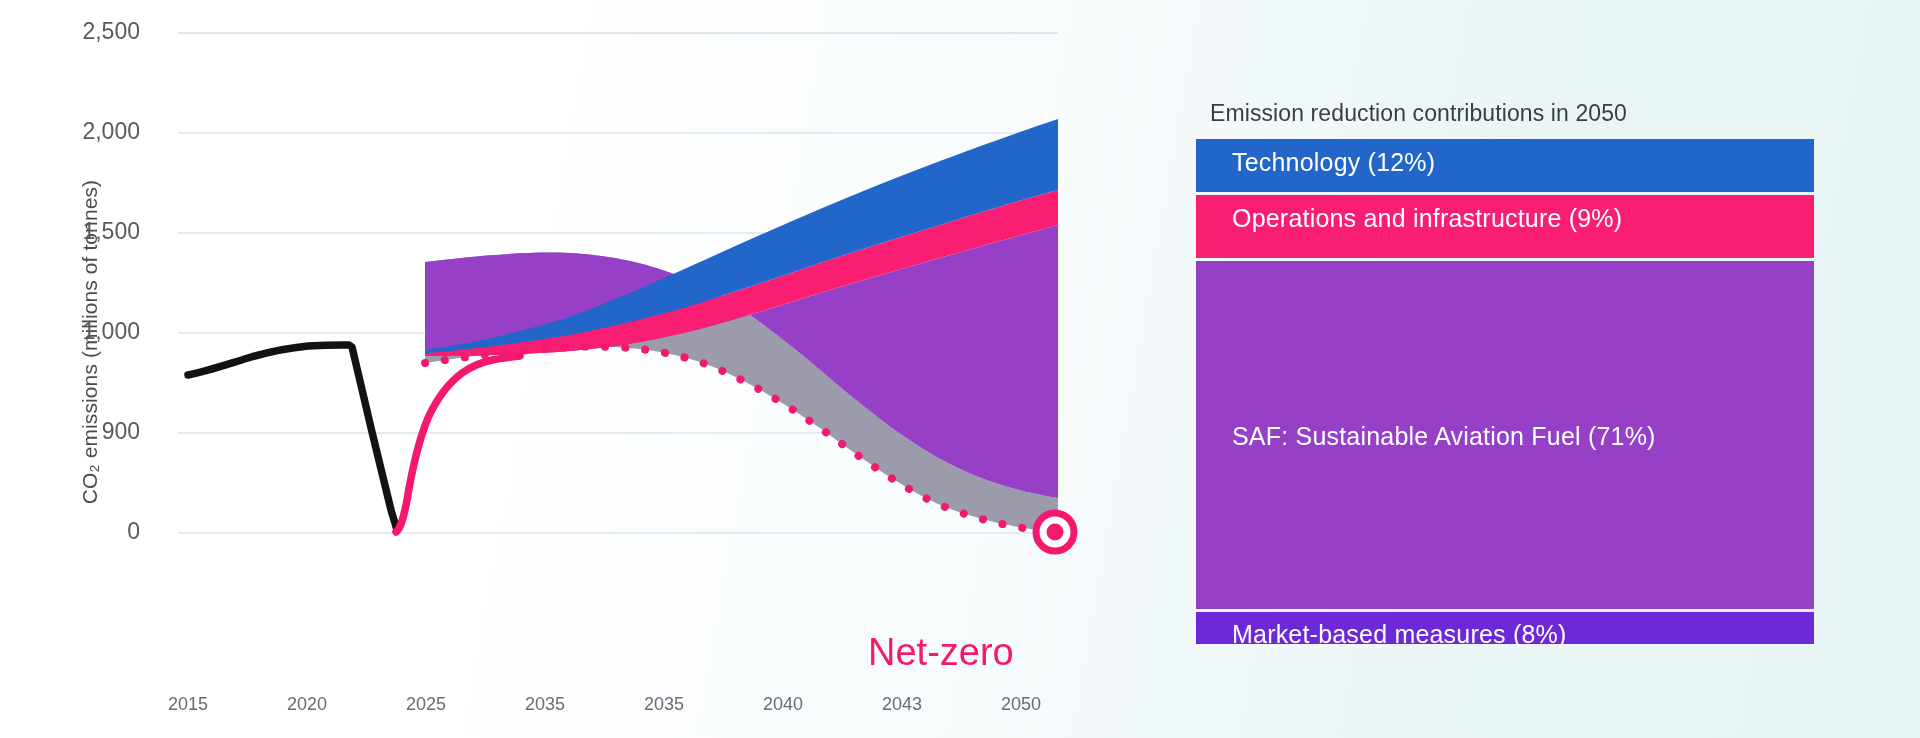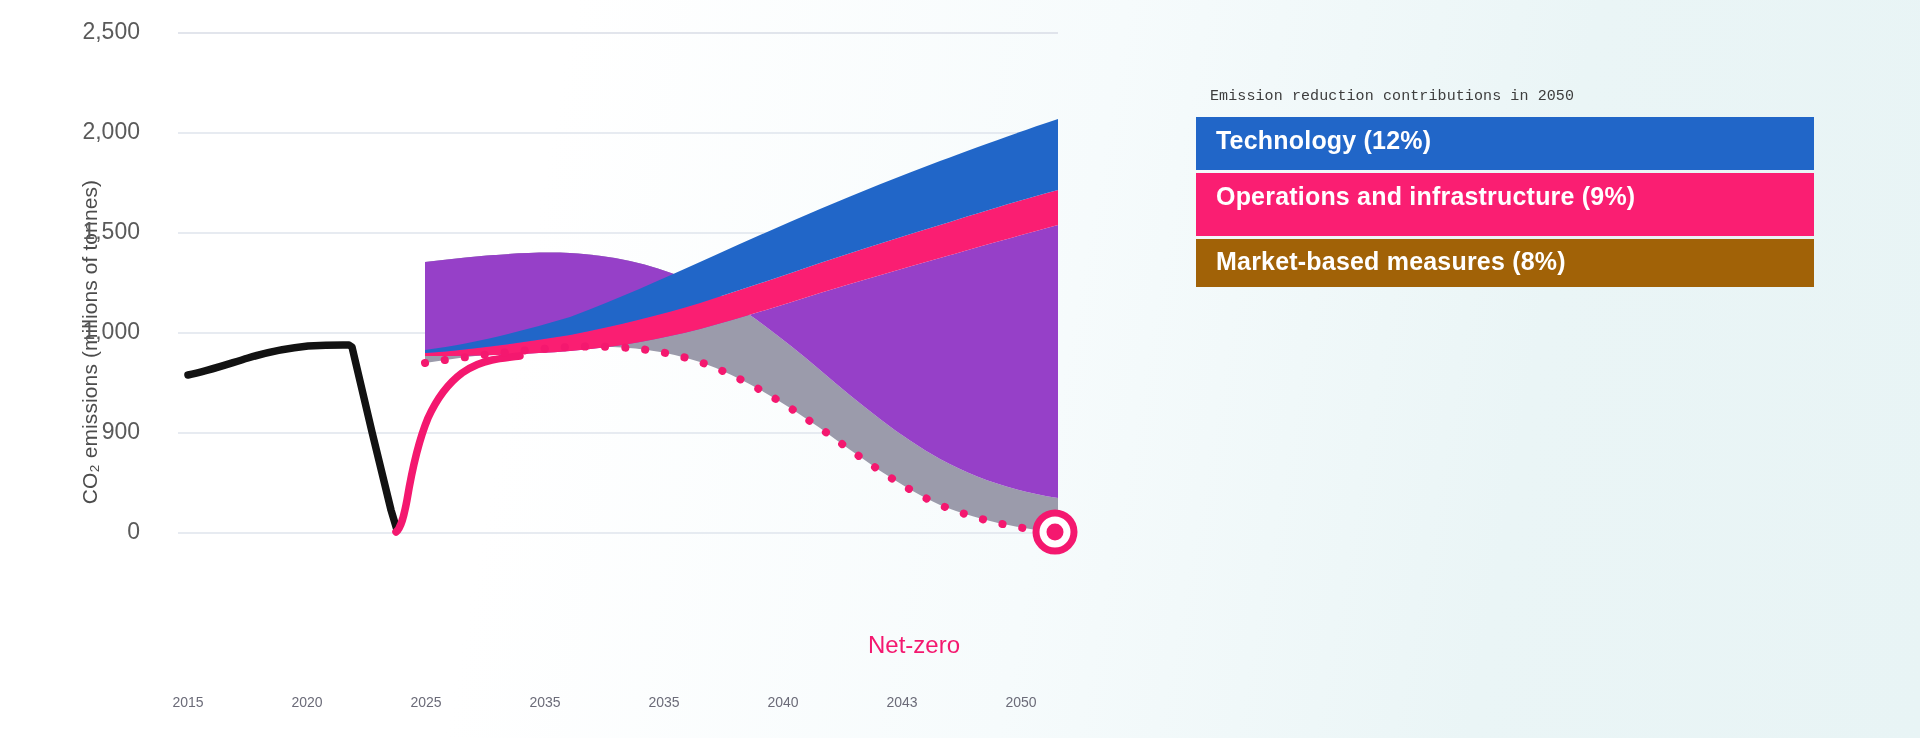--- a/index.html
+++ b/index.html
@@ -52,65 +52,63 @@
     position: absolute;
     text-align: right;
     font-size: 23px;
     color: #5a5a5a;
     width: 130px;
   }
 
   .xlab {
     position: absolute;
     text-align: center;
-    font-size: 14px;
+    font-size: 18px;
     color: #6b6b78;
     width: 90px;
   }
 
   .netzero-label {
     position: absolute;
-    font-size: 24px;
+    font-size: 38px;
     color: #f4186f;
     white-space: nowrap;
   }
 
   
   #legend {
     position: absolute;
     left: 1196px;
     top: 88px;
     width: 618px;
   }
   #legend-title {
-    font-size: 15px;
+    font-size: 23px;
     color: #3d3d3d;
-    margin: 0 0 12px 14px;
+    margin: 12px 0 12px 14px;
     letter-spacing: .1px;
-    font-family: Liberation Mono, monospace;
   }
   .legend-stack {
     position: relative;
     width: 618px;
   }
   .legend-band {
     position: relative;
     box-sizing: border-box;
     display: block;
     margin-bottom: 3px;
   }
   .legend-band span {
     position: absolute;
-    left: 20px;
+    left: 36px;
     top: 9px;
     font-size: 25px;
     color: #ffffff;
     white-space: nowrap;
     letter-spacing: .2px;
-    font-weight: bold;
   }
   .legend-band.tall span { top: 11px; }
 </style>
 </head>
 <body>
 
 <div id="stage">
 
   <div id="chart-area">
 
@@ -240,21 +238,24 @@
     <div class="legend-stack">
 
       <div class="legend-band" style="height:53px; background:#2166c8;">
         <span>Technology (12%)</span>
       </div>
 
       <div class="legend-band" style="height:63px; background:#fa1e72;">
         <span>Operations and infrastructure (9%)</span>
       </div>
 
-
-      <div class="legend-band" style="height:48px; background:#a16207; margin-bottom:0;">
+      <div class="legend-band tall" style="height:348px; background:#9640c8;">
+        <span style="top:161px;">SAF: Sustainable Aviation Fuel (71%)</span>
+      </div>
+
+      <div class="legend-band" style="height:32px; background:#6d28d9; margin-bottom:0;">
         <span style="top:8px;">Market-based measures (8%)</span>
       </div>
 
     </div>
   </div>
 
 </div>
 
 </body></html>

